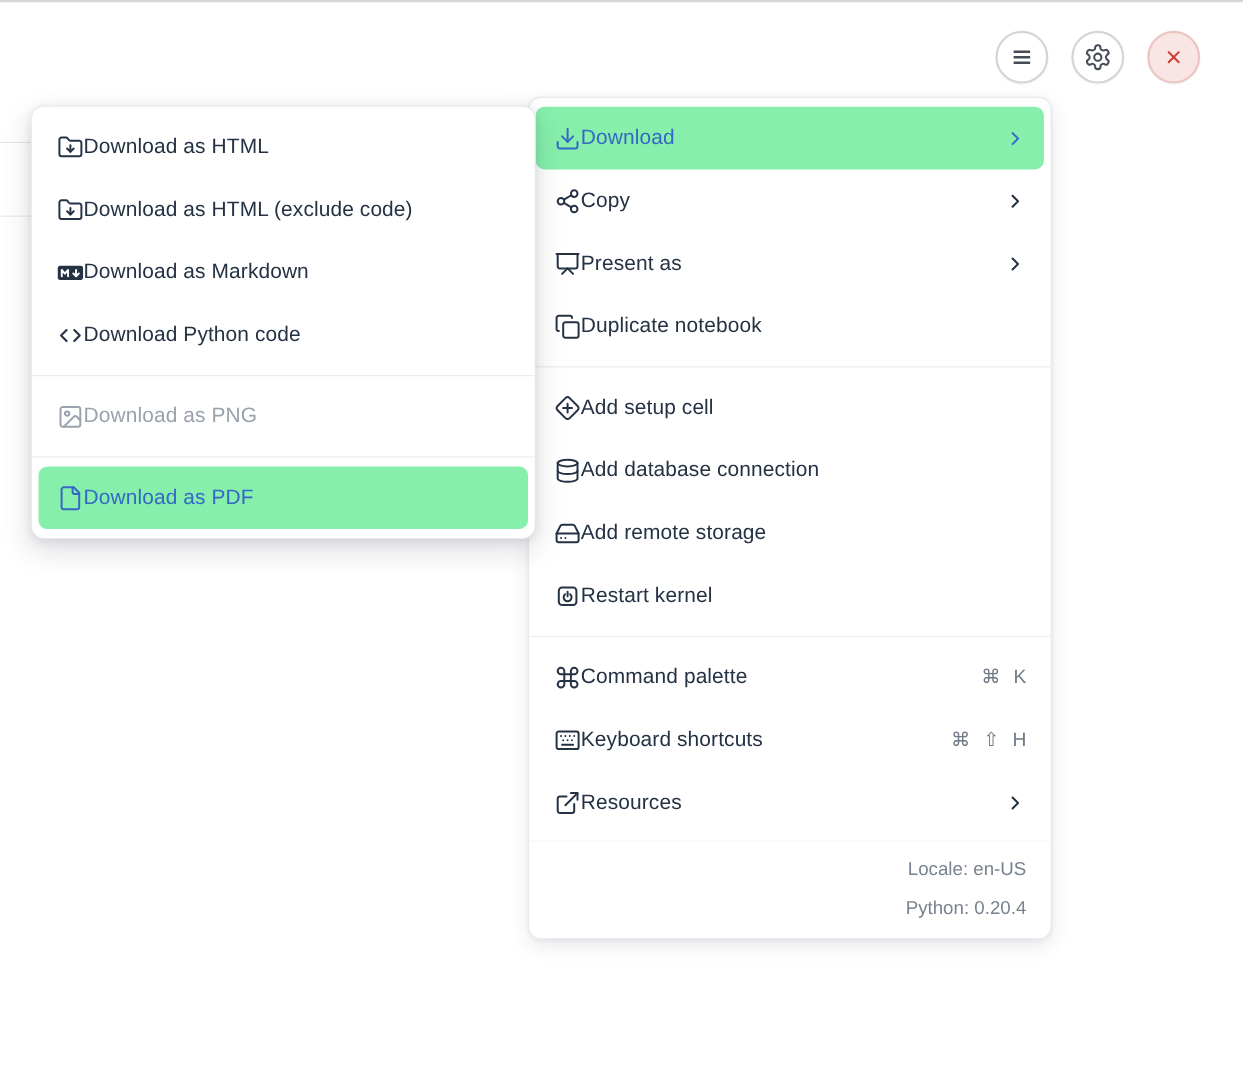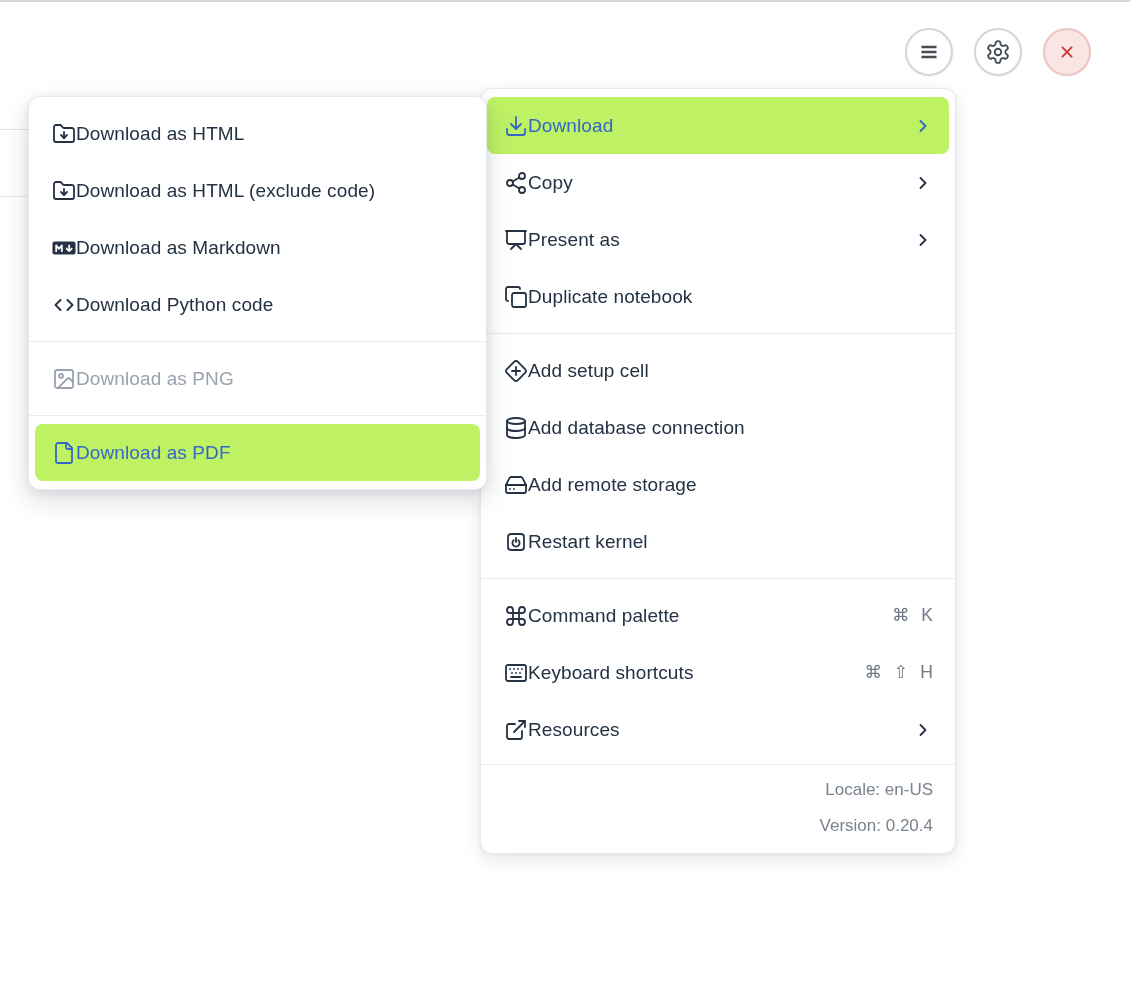--- a/index.html
+++ b/index.html
@@ -41,21 +41,21 @@
   }
   .mi{
     height:57px;display:flex;align-items:center;
     padding:0 16px 0 17px;border-radius:8px;cursor:pointer;
   }
   .mi .mi-icon{width:24px;height:24px;flex:0 0 24px;display:flex;align-items:center;justify-content:center;}
   .mi .mi-icon svg{display:block;}
   .mi .mi-label{flex:1;white-space:nowrap;letter-spacing:.1px;}
   .mi .mi-chevron{width:20px;height:20px;display:flex;align-items:center;justify-content:center;}
   .mi .mi-shortcut{color:#6f7987;font-size:17.5px;word-spacing:7px;white-space:nowrap;}
-  .mi.active{background:#bef264;color:#3568c5;}
+  .mi.active{background:#86efac;color:#3568c5;}
   .mi.disabled{color:#99a2ae;cursor:default;}
   .sep{height:1px;background:#e9ebef;margin:8px -6px;}
   .menu-footer{
     margin:6px -6px 0 -6px;border-top:1px solid #e9ebef;
     padding:12px 22px 14px 22px;
     color:#79828f;font-size:17px;line-height:26px;
     display:flex;flex-direction:column;gap:10px;
     border-radius:0 0 12px 12px;
     align-items:flex-end;
   }
@@ -236,21 +236,21 @@
     <span class="mi-label">Resources</span>
     <span class="mi-chevron">
       <svg width="20" height="20" viewBox="0 0 24 24" fill="none" stroke="currentColor" stroke-width="2.2" stroke-linecap="round" stroke-linejoin="round">
           <path d="m9 6 6 6-6 6"></path>
         </svg>
     </span>
   </div>
 
   <div class="menu-footer">
     <div>Locale: en-US</div>
-    <div>Version: 0.20.4</div>
+    <div>Python: 0.20.4</div>
   </div>
 </div>
 
 <div class="menu menu-sub">
 
   <div class="mi">
     <span class="mi-icon">
       <svg width="24" height="24" viewBox="0 0 24 24" fill="none" stroke="currentColor" stroke-width="1.8" stroke-linecap="round" stroke-linejoin="round">
         <path d="M20 20a2 2 0 0 0 2-2V8a2 2 0 0 0-2-2h-7.9a2 2 0 0 1-1.69-.9L9.6 3.9A2 2 0 0 0 7.93 3H4a2 2 0 0 0-2 2v13a2 2 0 0 0 2 2Z"></path>
         <path d="M12 10v6"></path>

